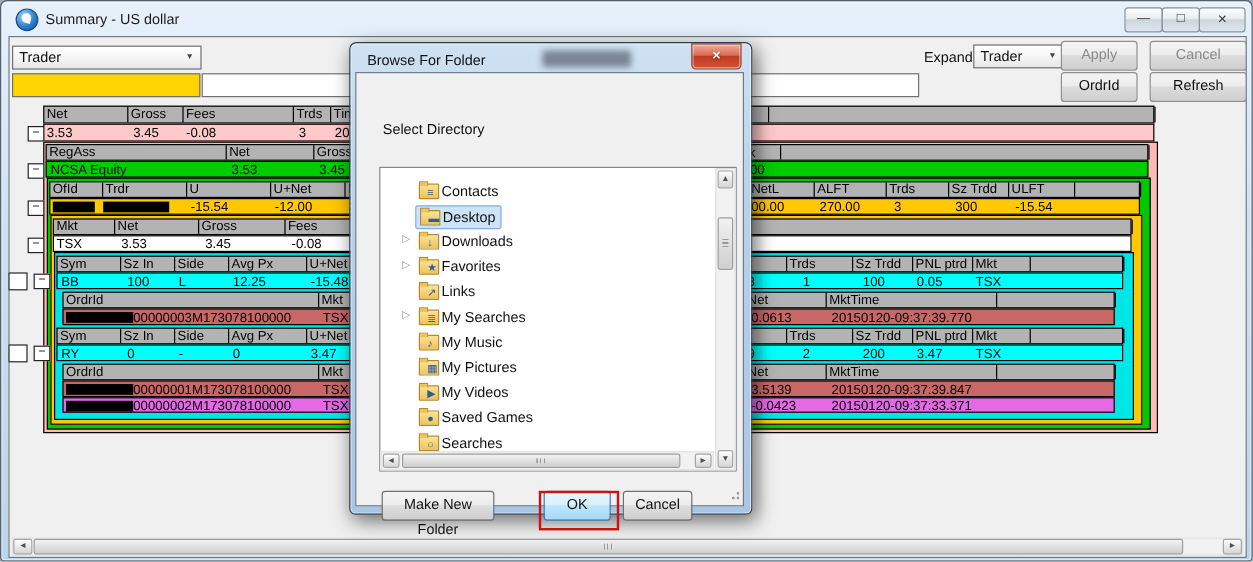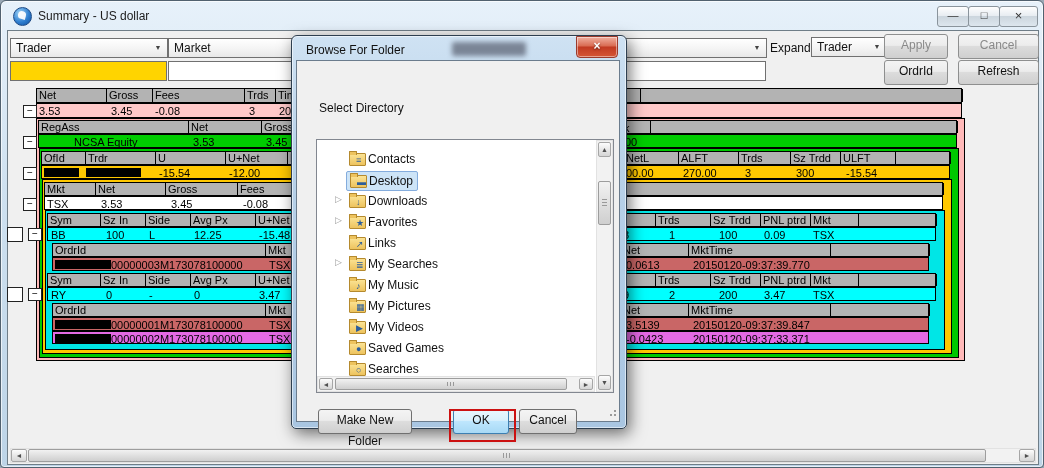--- a/index.html
+++ b/index.html
@@ -102,24 +102,20 @@
     <div class="winbtn" style="left:967px;width:30px;">□</div>
     <div class="winbtn" style="left:998px;width:37px;font-size:13px;">×</div>
   </div>
 
   <div class="client">
 
     <div class="combo" style="left:2px;top:7px;width:156px;">
       <span class="ct">Trader</span>
       <span class="ca">▼</span>
     </div>
-    <div class="combo" style="left:160px;top:7px;width:597px;">
-      <span class="ct">Market</span>
-      <span class="ca">▼</span>
-    </div>
     <div class="tb-label" style="left:762px;top:10px;">Expand</div>
     <div class="combo" style="left:803px;top:6px;width:74px;">
       <span class="ct">Trader</span>
       <span class="ca">▼</span>
     </div>
     <div class="btn disabled" style="left:876px;top:3px;width:62px;">Apply</div>
     <div class="btn disabled" style="left:950px;top:3px;width:79px;">Cancel</div>
 
     <input class="tb-input" style="left: 2px; top: 30px; width: 149px; background: rgb(255, 212, 0);" value="">
     <input class="tb-input" style="left: 160px; top: 30px; width: 590px; background: rgb(255, 255, 255);" value="">
@@ -158,21 +154,21 @@
     </div>
     <div class="ghead" style="left: 38px; top: 120px; width: 919px; height: 14px;">
       <div class="gcell" style="left: 0px; top: 0px; width: 150px; height: 100%;">RegAss</div>
       <div class="gcell" style="left: 150px; top: 0px; width: 73px; height: 100%;">Net</div>
       <div class="gcell" style="left: 223px; top: 0px; width: 130px; height: 100%;">Gross</div>
       <div class="gcell" style="left: 353px; top: 0px; width: 259px; height: 100%;"></div>
       <div class="gcell" style="left: 612px; top: 0px; width: 307px; height: 100%;"></div>
       <div class="gval" style="left: 585px; top: 1px;">k</div>
     </div>
     <div class="grow" style="left: 38px; top: 134px; width: 919px; height: 14px; background: rgb(0, 204, 0);">
-      <div class="gval" style="left: 3px; top: 1px; margin-left: 32px;">NCSA Equity</div>
+      <div class="gval" style="left: 3px; top: 1px;">NCSA Equity</div>
       <div class="gval" style="left: 154px; top: 1px;">3.53</div>
       <div class="gval" style="left: 227px; top: 1px;">3.45</div>
       <div class="gval" style="left: 586px; top: 1px;">00</div>
     </div>
     <div class="ghead" style="left: 41px; top: 151px; width: 909px; height: 14px;">
       <div class="gcell" style="left: 0px; top: 0px; width: 44px; height: 100%;">OfId</div>
       <div class="gcell" style="left: 44px; top: 0px; width: 70px; height: 100%;">Trdr</div>
       <div class="gcell" style="left: 114px; top: 0px; width: 70px; height: 100%;">U</div>
       <div class="gcell" style="left: 184px; top: 0px; width: 62px; height: 100%;">U+Net</div>
       <div class="gcell" style="left: 246px; top: 0px; width: 336px; height: 100%;">N</div>
@@ -223,21 +219,21 @@
     </div>
     <div class="grow" style="left: 47px; top: 227px; width: 889px; height: 14px; background: rgb(0, 255, 255);">
       <div class="gval" style="left: 3px; top: 1px;">BB</div>
       <div class="gval" style="left: 58px; top: 1px;">100</div>
       <div class="gval" style="left: 101px; top: 1px;">L</div>
       <div class="gval" style="left: 146px; top: 1px;">12.25</div>
       <div class="gval" style="left: 211px; top: 1px;">-15.48</div>
       <div class="gval" style="left: 575px; top: 1px;">8</div>
       <div class="gval" style="left: 621px; top: 1px;">1</div>
       <div class="gval" style="left: 671px; top: 1px;">100</div>
-      <div class="gval" style="left: 716px; top: 1px;">0.09</div>
+      <div class="gval" style="left: 716px; top: 1px;">0.05</div>
       <div class="gval" style="left: 765px; top: 1px;">TSX</div>
     </div>
     <div class="ghead" style="left: 52px; top: 243px; width: 877px; height: 14px;">
       <div class="gcell" style="left: 0px; top: 0px; width: 213px; height: 100%;">OrdrId</div>
       <div class="gcell" style="left: 213px; top: 0px; width: 120px; height: 100%;">Mkt</div>
       <div class="gcell" style="left: 333px; top: 0px; width: 235px; height: 100%;"></div>
       <div class="gcell" style="left: 568px; top: 0px; width: 68px; height: 100%;">Net</div>
       <div class="gcell" style="left: 636px; top: 0px; width: 142px; height: 100%;">MktTime</div>
       <div class="gcell" style="left: 778px; top: 0px; width: 99px; height: 100%;"></div>
     </div>

